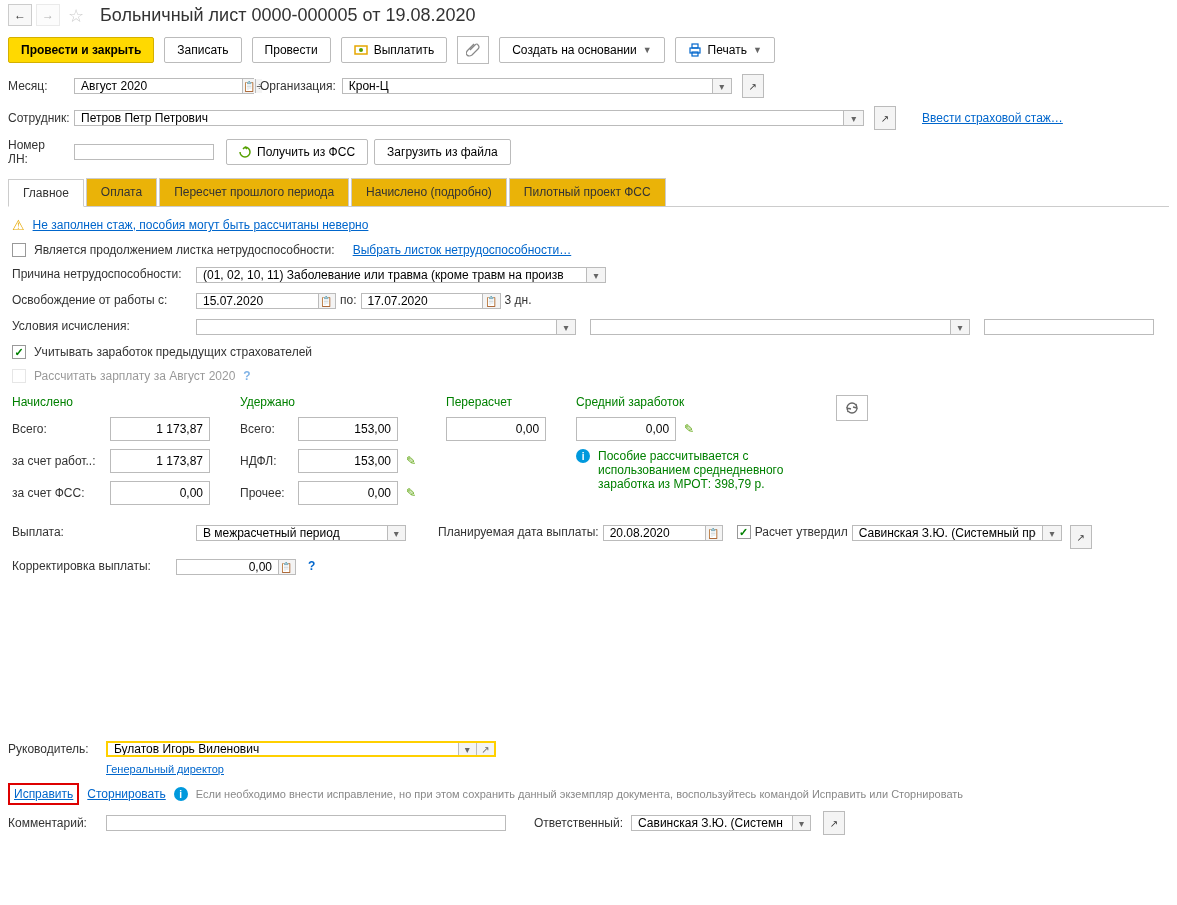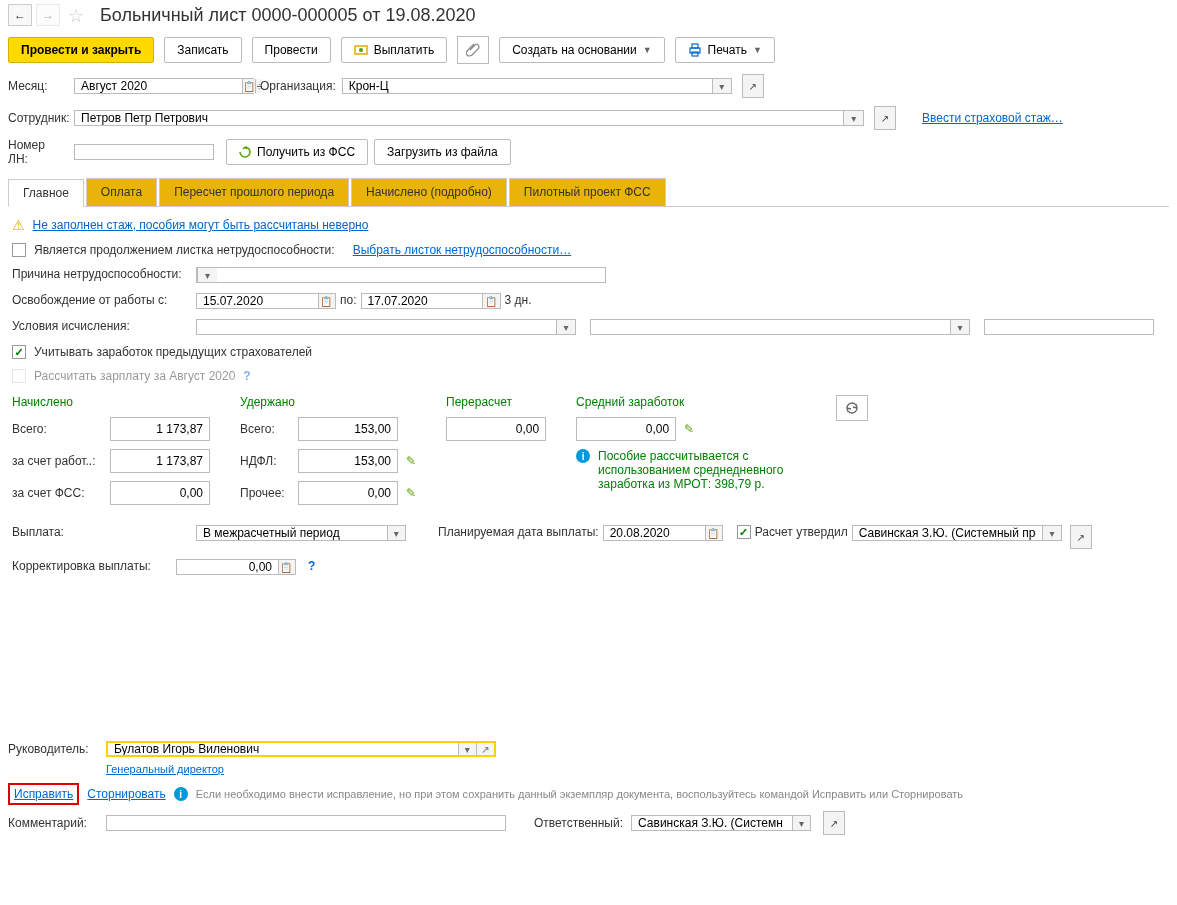--- a/index.html
+++ b/index.html
@@ -149,20 +149,21 @@
 
   <div class="checkbox-row">
     <div class="checkbox"></div>
     <span>Является продолжением листка нетрудоспособности:</span>
     <span class="link" style="margin-left:10px">Выбрать листок нетрудоспособности…</span>
   </div>
 
   <div class="field-row">
     <span style="width:180px">Причина нетрудоспособности:</span>
     <div class="input-wrap" style="width:410px">
+      <input style="width: 100%;" value="(01, 02, 10, 11) Заболевание или травма (кроме травм на произв">
       <div class="input-btn">▾</div>
     </div>
   </div>
 
   <div class="field-row">
     <span style="width:180px">Освобождение от работы с:</span>
     <div class="input-wrap" style="width:140px">
       <input style="width: 100%;" value="15.07.2020">
       <div class="cal-btn">📋</div>
     </div>

